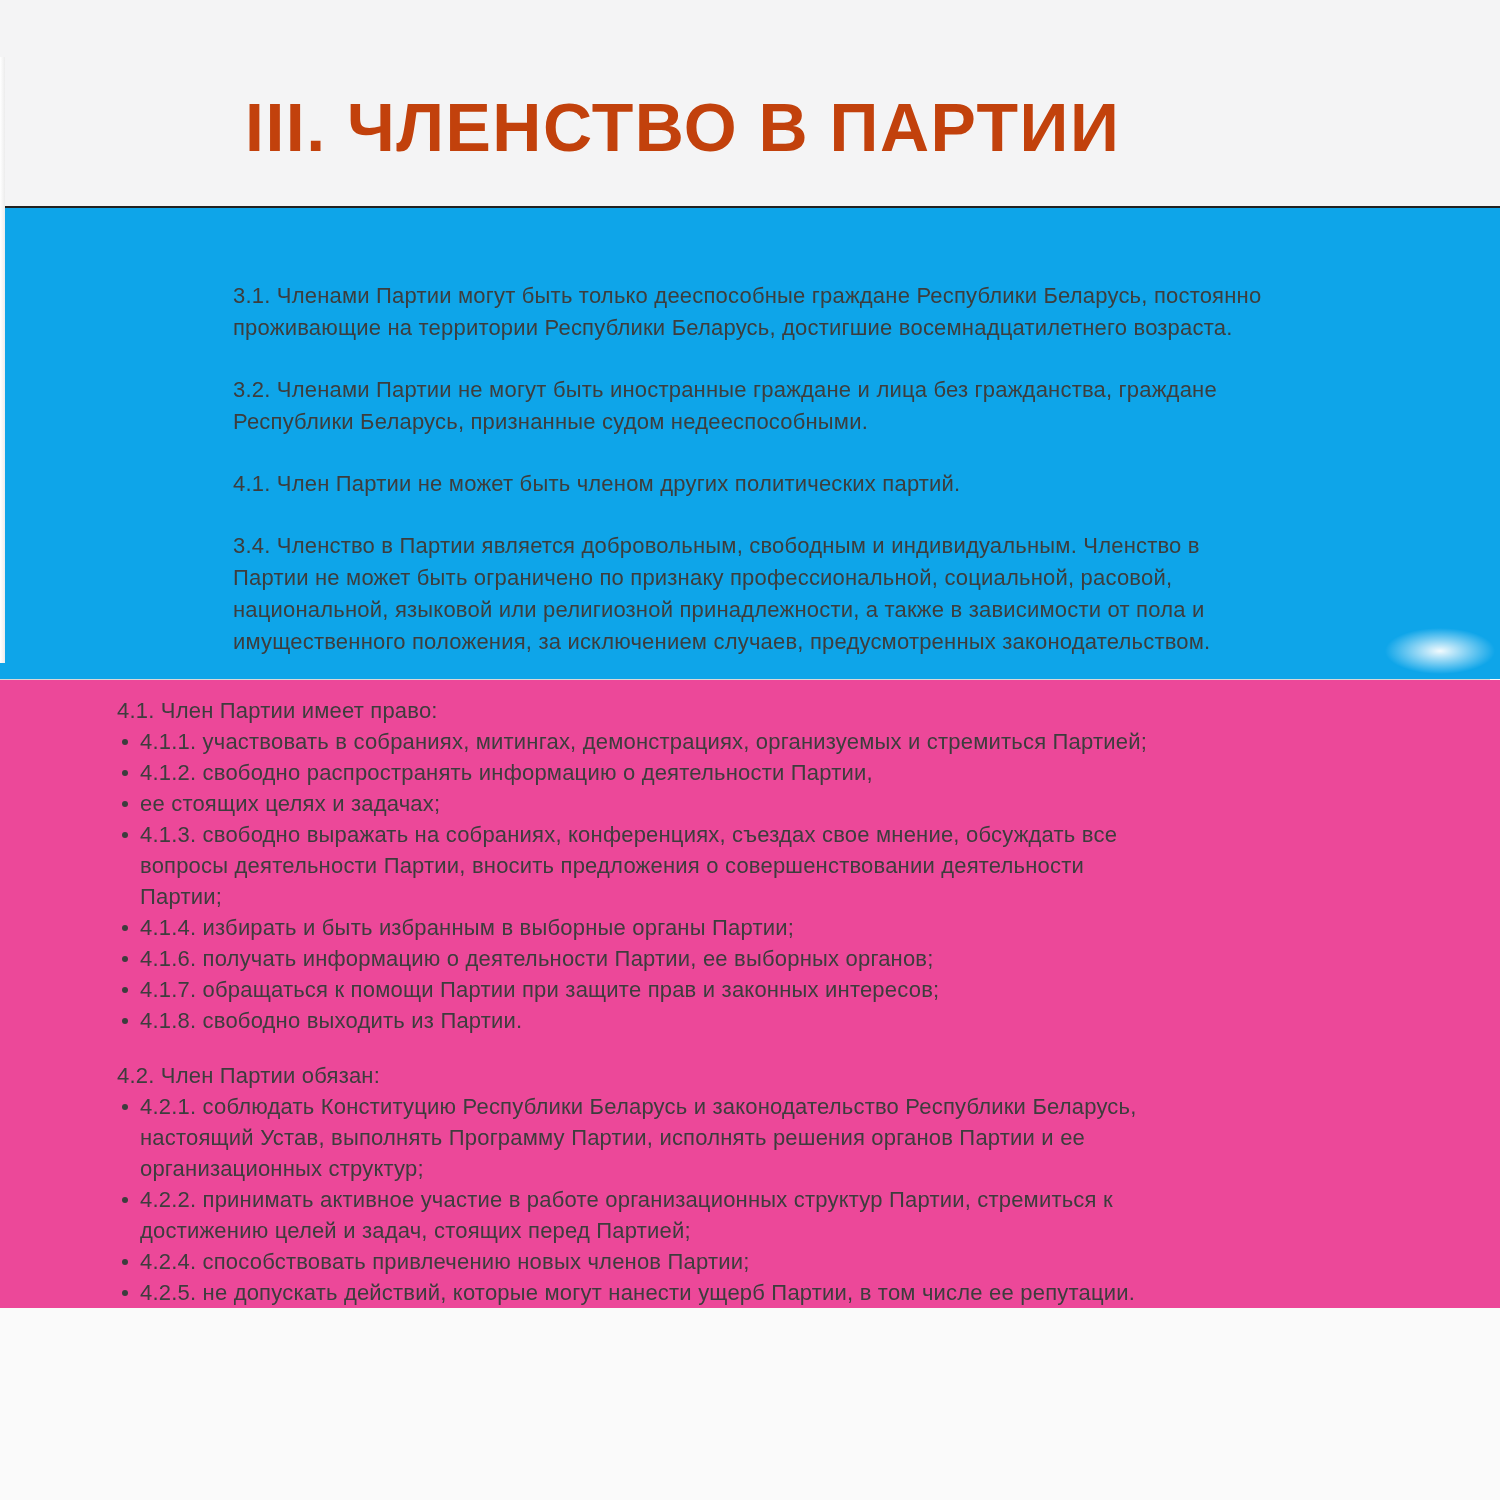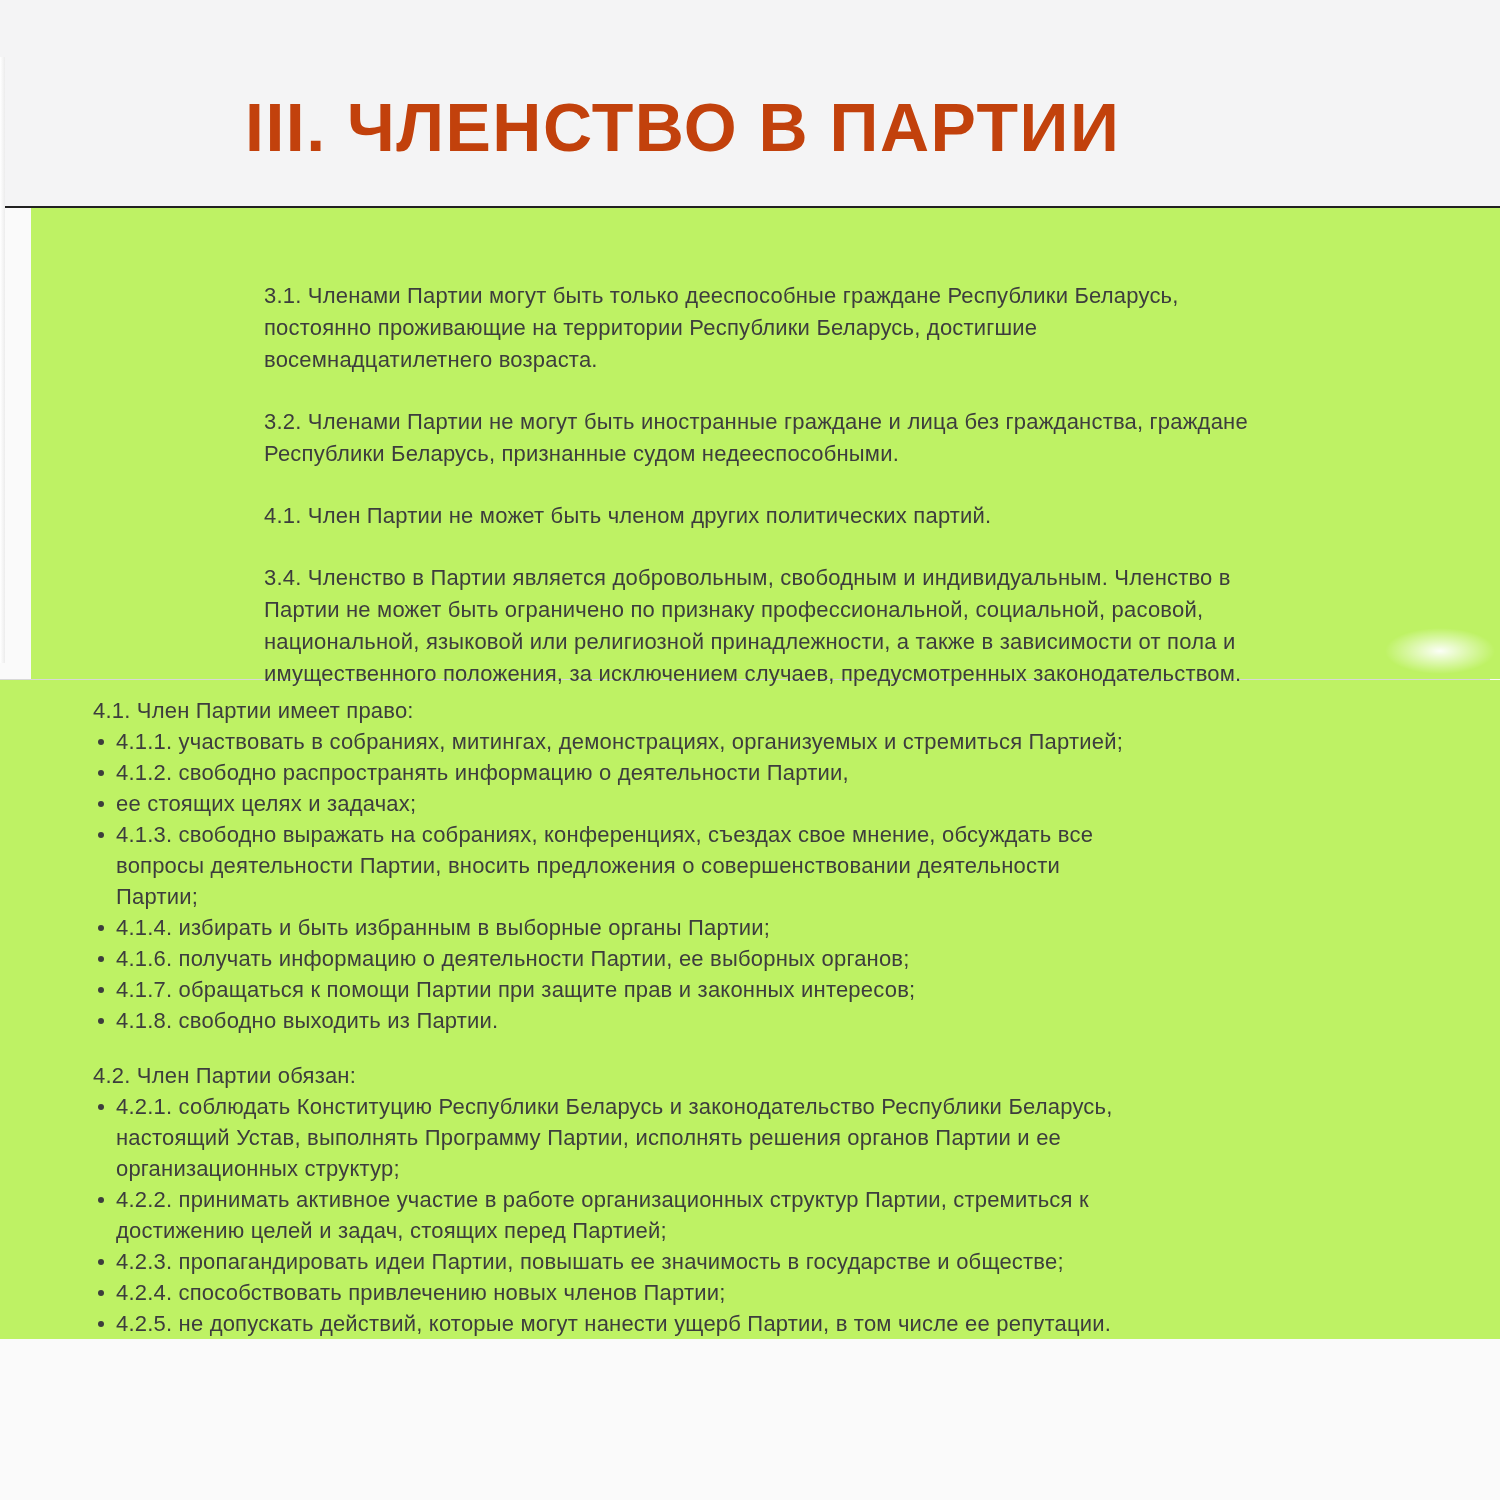--- a/index.html
+++ b/index.html
@@ -29,24 +29,23 @@
   }
   .rule-dark {
     height: 2px;
     background: #212121;
     width: 100%;
   }
 
   
   .section-a {
     height: 471px;
-    background: #bef264;
+    background: #0ea5e9;
     padding: 72px 230px 0 233px;
     position: relative;
-    margin-left: 31px;
   }
   .section-a p {
     font-size: 22px;
     line-height: 32px;
     letter-spacing: 0.2px;
     margin-bottom: 30px;
     max-width: 1040px;
   }
   .rule-light {
     height: 1px;
@@ -71,22 +70,22 @@
     top: 628px;
     width: 110px;
     height: 46px;
     background: radial-gradient(closest-side, rgba(255,255,255,0.95), rgba(255,255,255,0));
     z-index: 2;
     pointer-events: none;
   }
 
   
   .section-b {
-    background: #bef264;
-    padding: 15px 230px 0 93px;
+    background: #ec4899;
+    padding: 15px 230px 0 117px;
   }
   .list-intro {
     font-size: 22px;
     line-height: 31px;
     letter-spacing: 0.2px;
   }
   .list-intro.duties {
     margin-top: 24px;
   }
   ul.dot-list {
@@ -144,17 +143,16 @@
     <li>4.1.6. получать информацию о деятельности Партии, ее выборных органов;</li>
     <li>4.1.7. обращаться к помощи Партии при защите прав и законных интересов;</li>
     <li>4.1.8. свободно выходить из Партии.</li>
   </ul>
 
   <div class="list-intro duties">4.2. Член Партии обязан:</div>
 
   <ul class="dot-list">
     <li>4.2.1. соблюдать Конституцию Республики Беларусь и законодательство Республики Беларусь, настоящий Устав, выполнять Программу Партии, исполнять решения органов Партии и ее организационных структур;</li>
     <li>4.2.2. принимать активное участие в работе организационных структур Партии, стремиться к достижению целей и задач, стоящих перед Партией;</li>
-    <li>4.2.3. пропагандировать идеи Партии, повышать ее значимость в государстве и обществе;</li>
     <li>4.2.4. способствовать привлечению новых членов Партии;</li>
     <li>4.2.5. не допускать действий, которые могут нанести ущерб Партии, в том числе ее репутации.</li>
   </ul>
 </section>
 
 </body></html>

